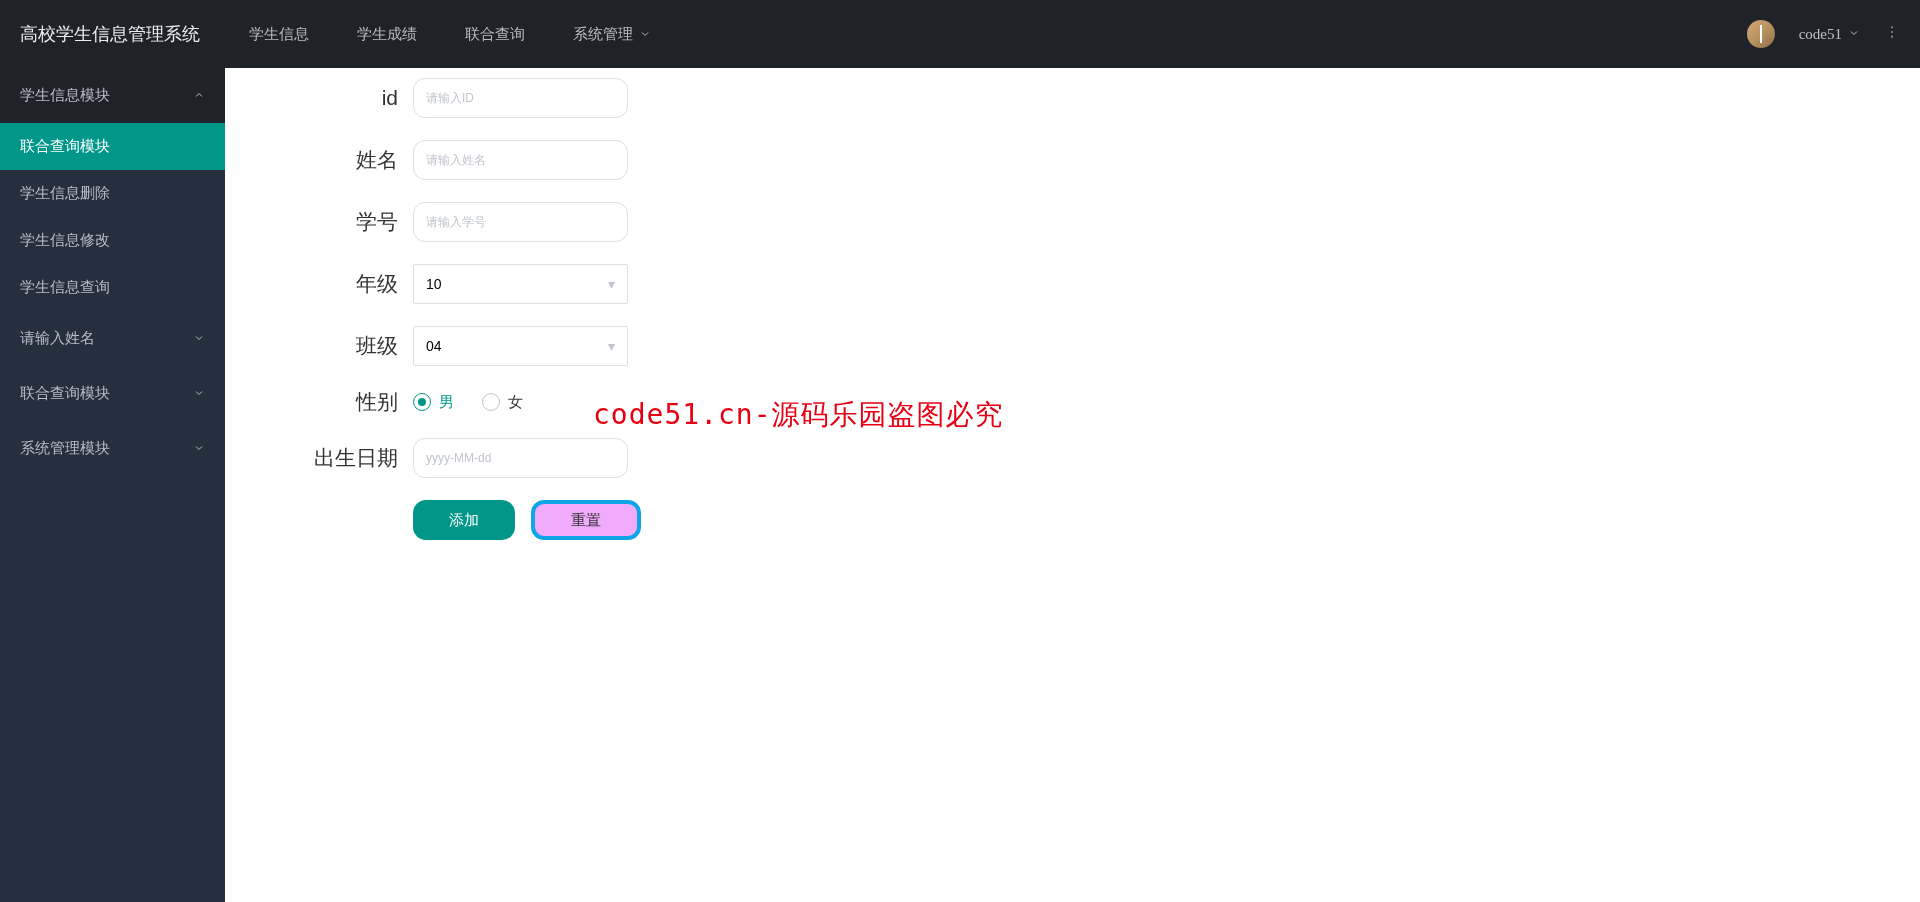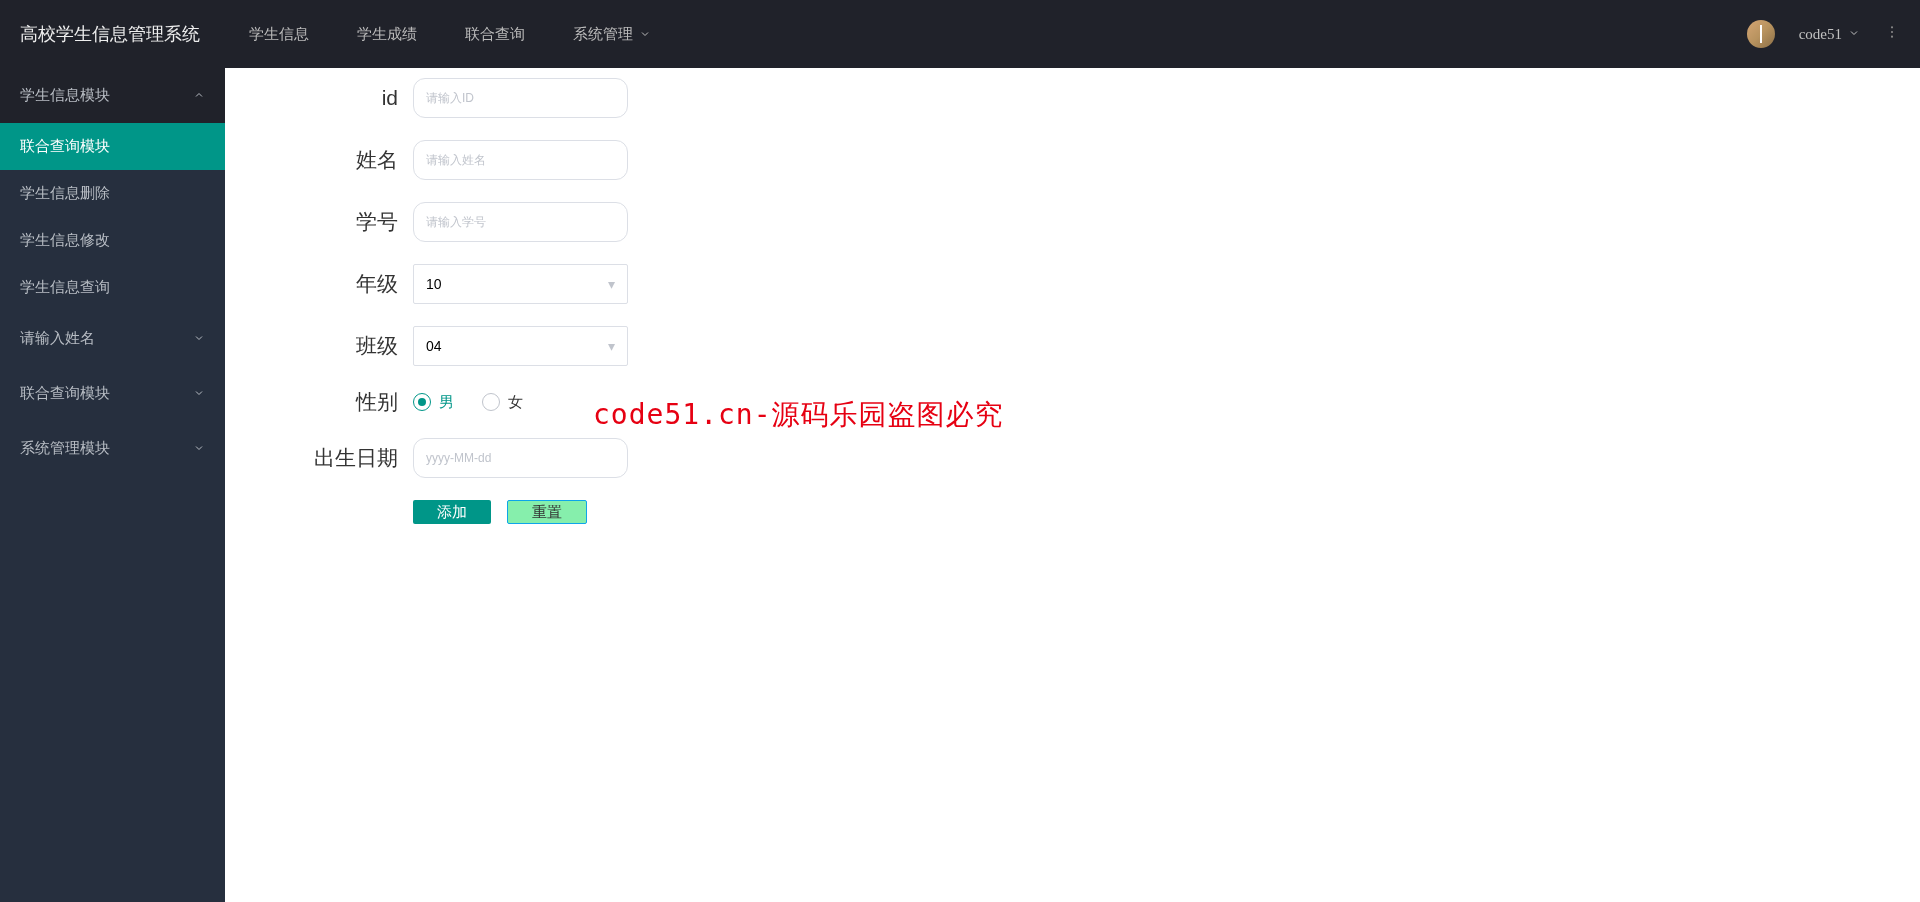--- a/index.html
+++ b/index.html
@@ -38,23 +38,23 @@
 
 .radio-group { display: flex; gap: 28px; }
 .radio { display: flex; align-items: center; gap: 8px; cursor: pointer; }
 .radio-circle { width: 18px; height: 18px; border-radius: 50%; border: 1px solid #c0c4cc; display: flex; align-items: center; justify-content: center; }
 .radio.checked .radio-circle { border-color: #009688; }
 .radio.checked .radio-circle::after { content: ""; width: 8px; height: 8px; border-radius: 50%; background: #009688; }
 .radio-label { color: #333; font-size: 15px; }
 .radio.checked .radio-label { color: #009688; }
 
 .btn-row { display: flex; gap: 16px; padding-left: 110px; margin-top: 10px; }
-.btn { height: 24px; padding: 0 24px; border-radius: 2px; border: none; cursor: pointer; font-size: 15px; }
+.btn { height: 40px; padding: 0 36px; border-radius: 13px; border: none; cursor: pointer; font-size: 15px; }
 .btn-primary { background: #009688; color: #fff; }
-.btn-default { background: #86efac; color: #333; border: 1px solid #0ea5e9; }
+.btn-default { background: #f0abfc; color: #333; border: 4px solid #0ea5e9; }
 
 .watermark { position: absolute; top: 300px; left: 320px; color: #e60012; font-size: 28px; font-family: "Microsoft YaHei", monospace; pointer-events: none; letter-spacing: 1px; margin-top: 28px; }
 
 .chev-svg { width: 12px; height: 12px; }
 </style>
 </head>
 <body>
 
 <div class="header">
   <div class="logo">高校学生信息管理系统</div>

